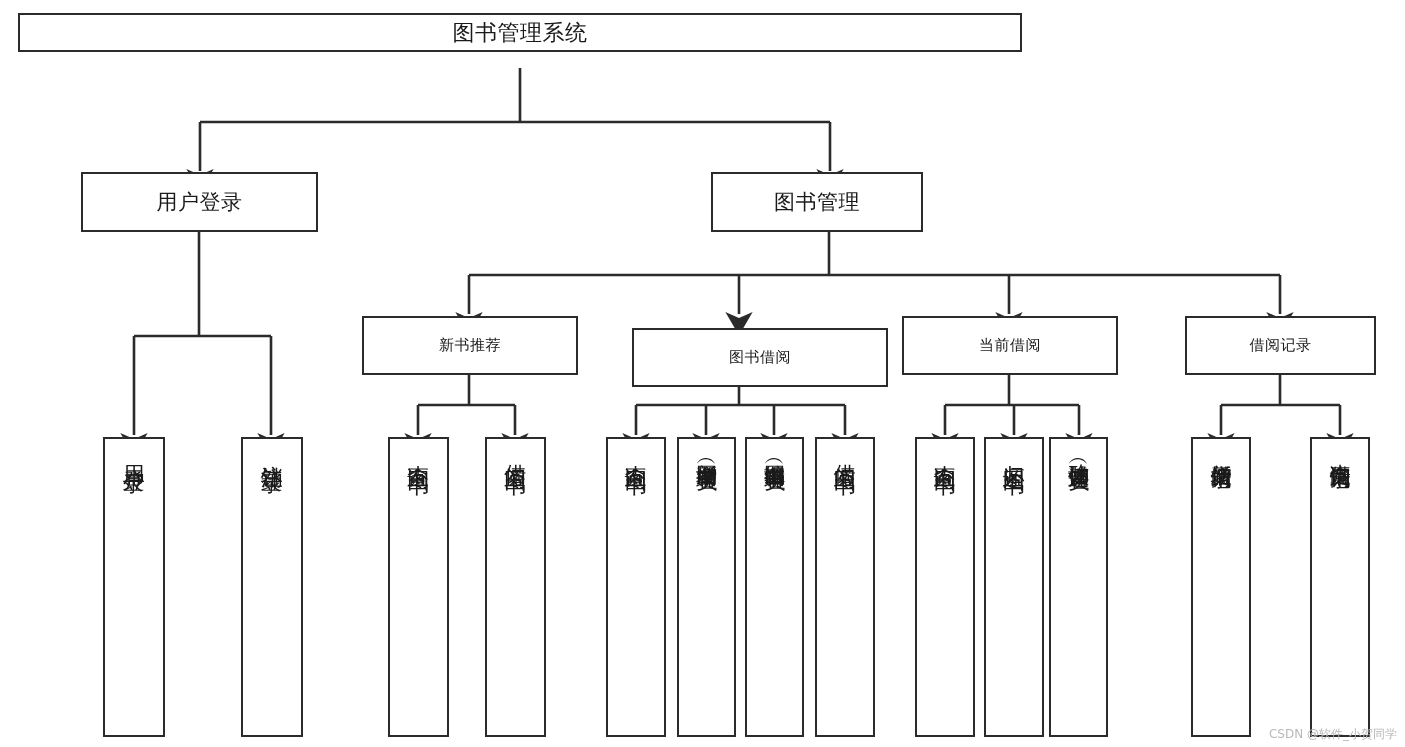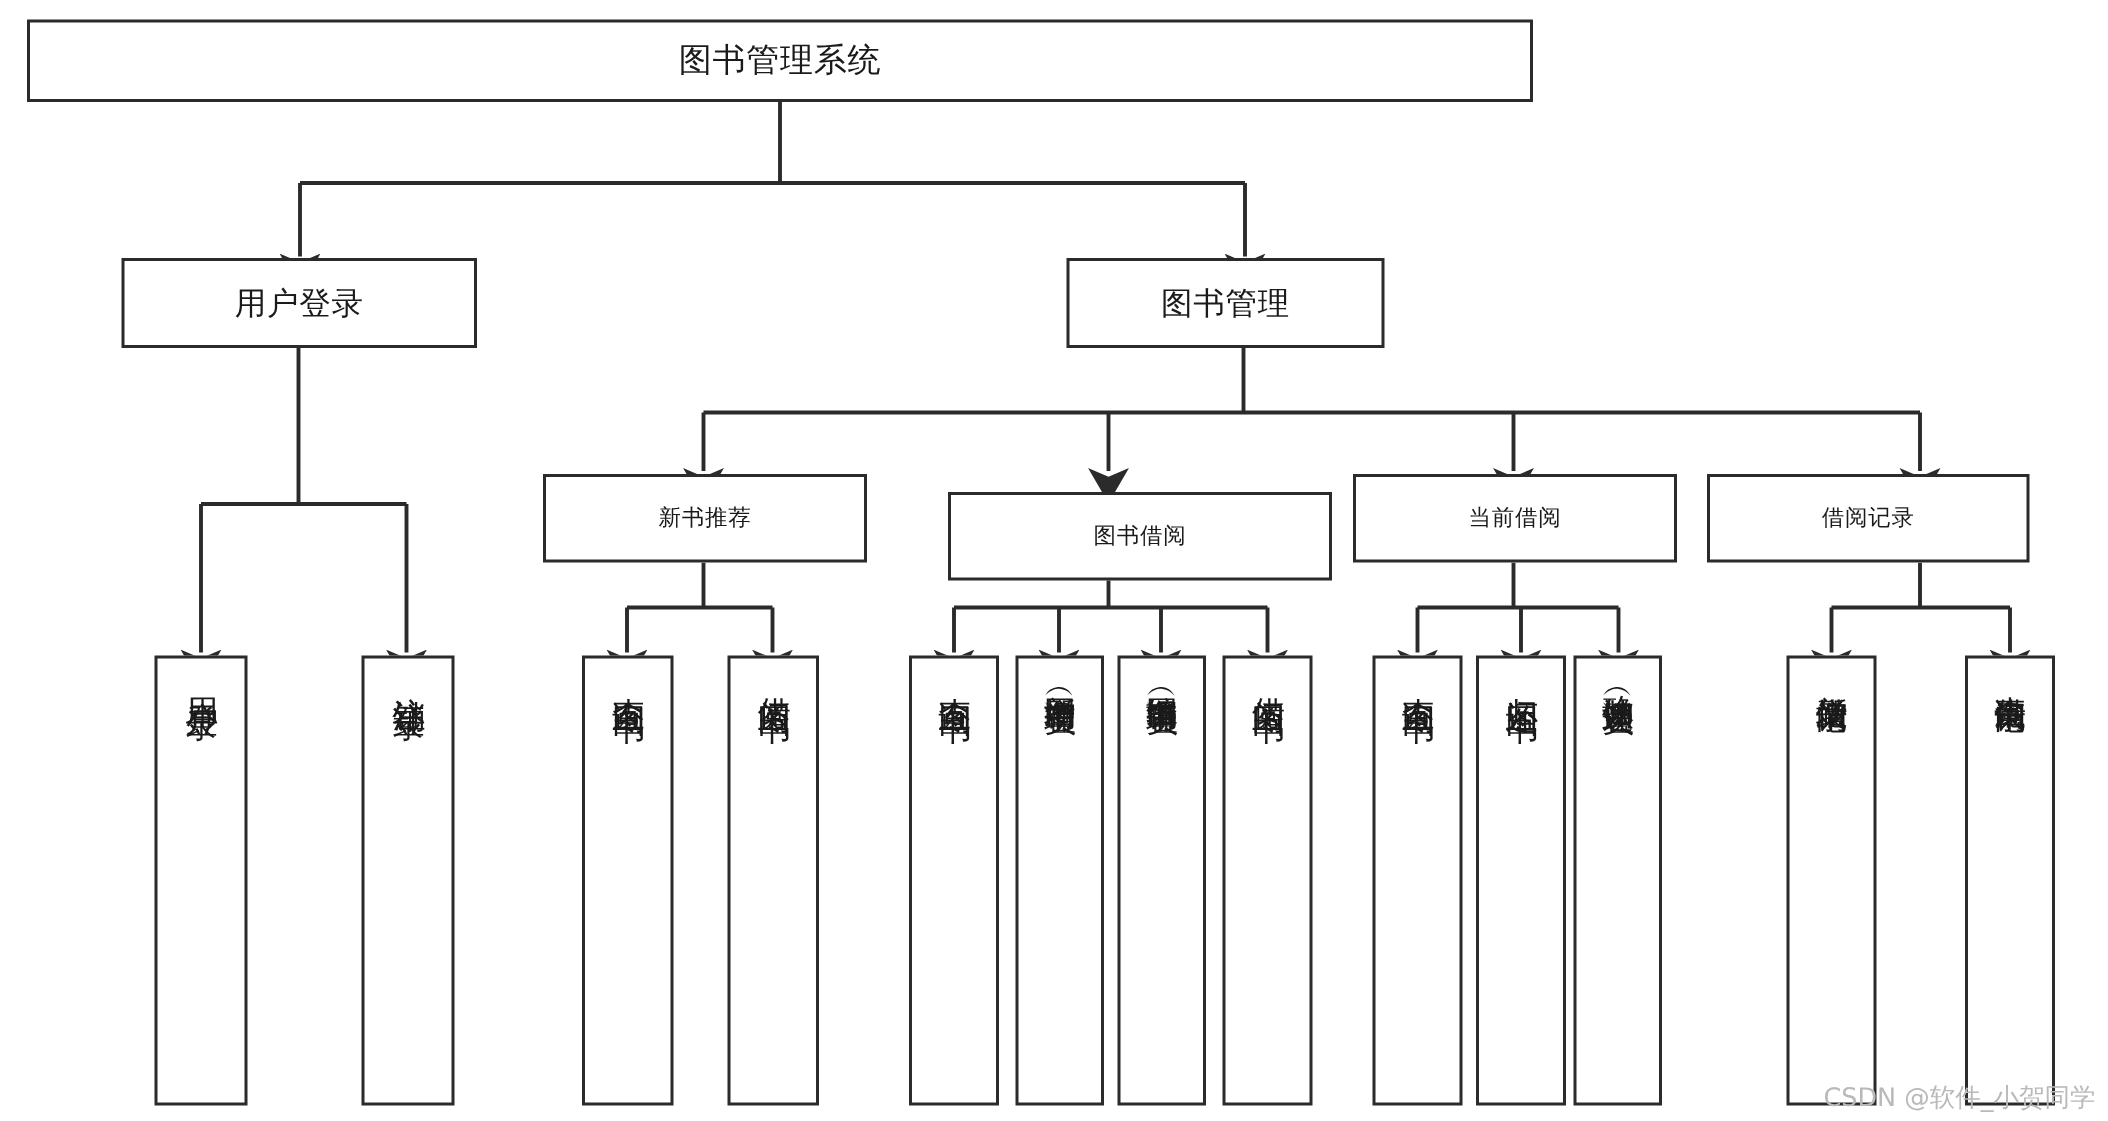--- a/index.html
+++ b/index.html
@@ -66,21 +66,21 @@
   
   .node.vertical.long .label {
     letter-spacing: 1px;
     font-size: 21px;
   }
 
   #watermark {
     position: absolute;
     right: 8px;
     bottom: 4px;
-    font-size: 17px;
+    font-size: 12px;
     color: #b9b9b9;
     white-space: nowrap;
     font-family: "DejaVu Sans", "Liberation Sans", sans-serif;
   }
 </style>
 </head>
 <body>
 
 <div id="diagram-root">
 
@@ -127,41 +127,41 @@
       <path d="M 1014 405 L 1014 435" marker-end="url(#arrow)"></path>
       <path d="M 1079 405 L 1079 435" marker-end="url(#arrow)"></path>
 
       <path d="M 1280 375 L 1280 405"></path>
       <path d="M 1221 405 L 1340 405"></path>
       <path d="M 1221 405 L 1221 435" marker-end="url(#arrow)"></path>
       <path d="M 1340 405 L 1340 435" marker-end="url(#arrow)"></path>
     </g>
   </svg>
 
-  <div class="node horizontal root" style="left:18px; top:13px; width:1004px; height:55px;">
+  <div class="node horizontal root" style="left:18px; top:13px; width:1004px; height:39px;">
     <span class="label">图书管理系统</span>
   </div>
 
   <div class="node horizontal lvl2" style="left:81px; top:172px; width:237px; height:60px;">
     <span class="label">用户登录</span>
   </div>
   <div class="node horizontal lvl2" style="left:711px; top:172px; width:212px; height:60px;">
     <span class="label">图书管理</span>
   </div>
 
   <div class="node horizontal lvl3" style="left:362px; top:316px; width:216px; height:59px;">
     <span class="label">新书推荐</span>
   </div>
   <div class="node horizontal lvl3" style="left:632px; top:328px; width:256px; height:59px;">
     <span class="label">图书借阅</span>
   </div>
   <div class="node horizontal lvl3" style="left:902px; top:316px; width:216px; height:59px;">
     <span class="label">当前借阅</span>
   </div>
-  <div class="node horizontal lvl3" style="left:1138px; top:316px; width:215px; height:59px;">
+  <div class="node horizontal lvl3" style="left:1185px; top:316px; width:191px; height:59px;">
     <span class="label">借阅记录</span>
   </div>
 
   <div class="node vertical leaf" style="left:103px; top:437px; width:62px; height:300px;">
     <span class="label">用户登录</span>
   </div>
   <div class="node vertical leaf" style="left:241px; top:437px; width:62px; height:300px;">
     <span class="label">注销登录</span>
   </div>
 

